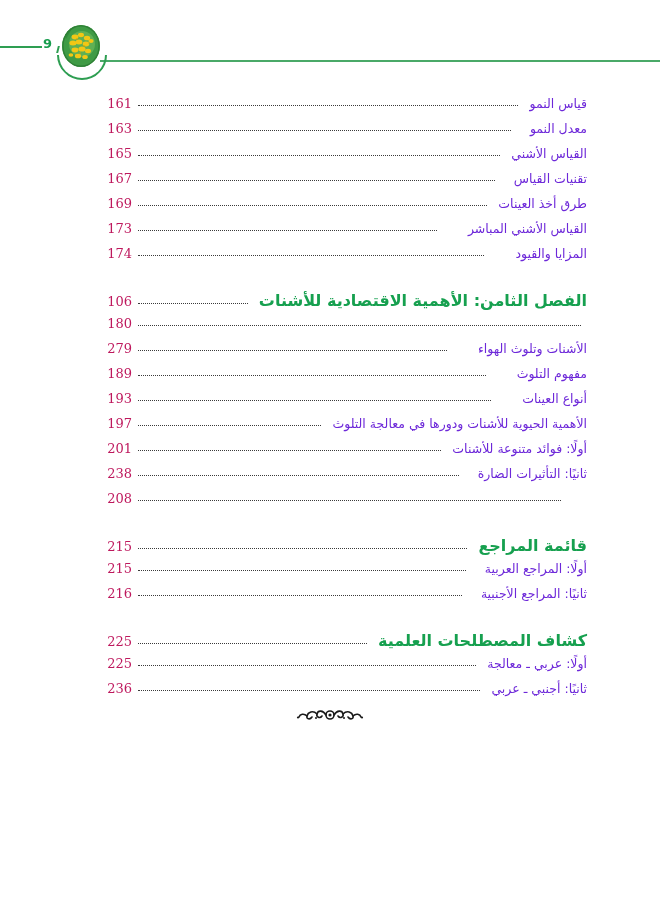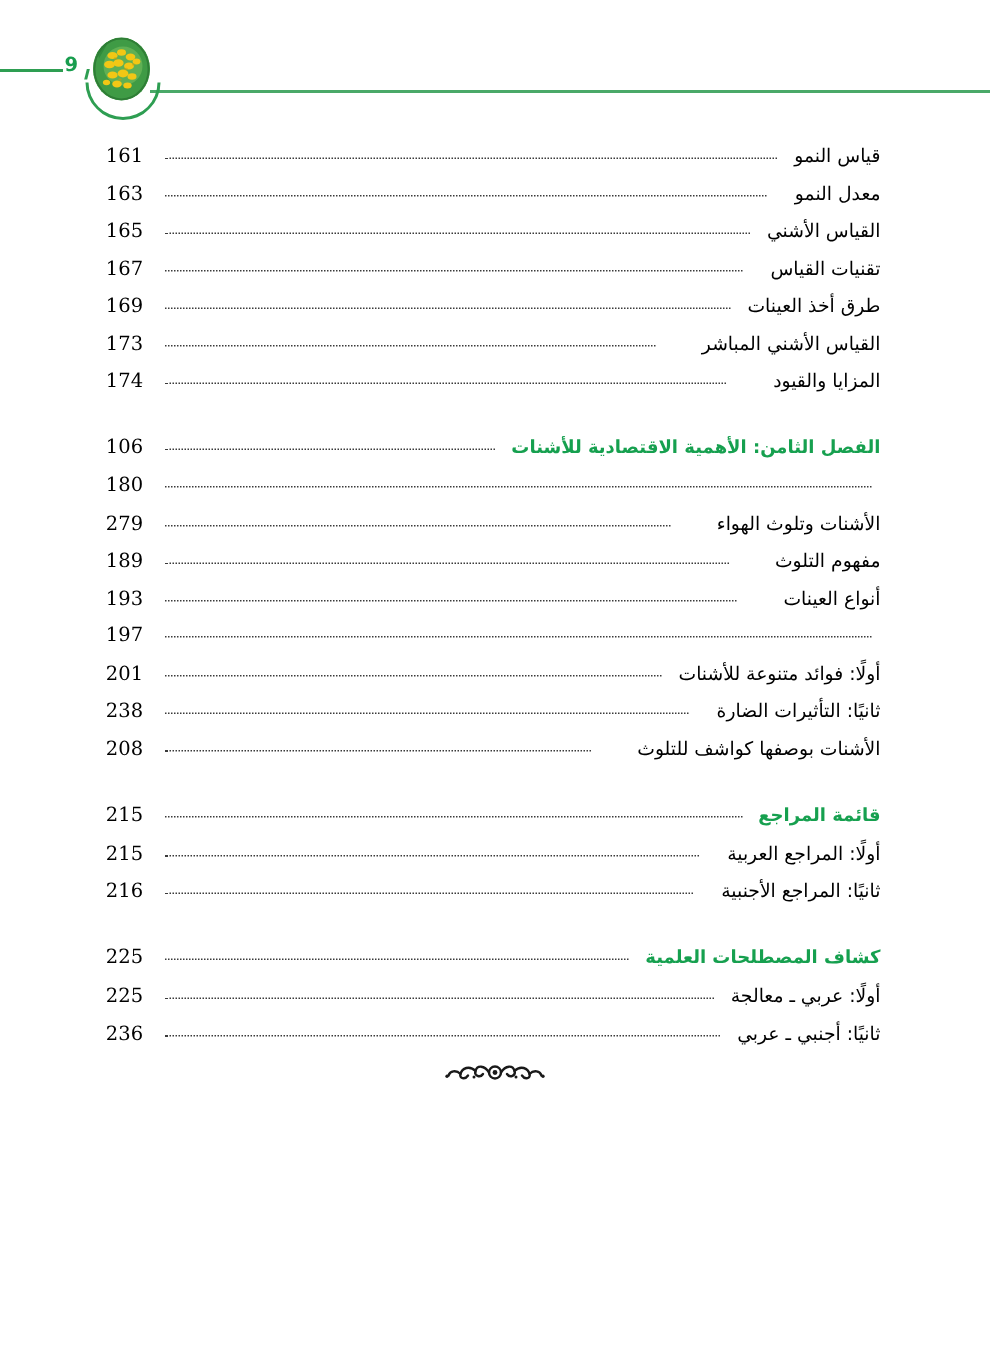--- a/index.html
+++ b/index.html
@@ -101,48 +101,49 @@
     display: flex;
     align-items: baseline;
     direction: rtl;
     height: 25px;
     white-space: nowrap;
   }
   .toc-title {
     flex: 0 0 auto;
     font-family: "DejaVu Sans", "Liberation Sans", sans-serif;
     font-size: 12.5px;
-    color: #000000;
+    color: #6d28d9;
     padding-left: 5px;
   }
   .toc-row.chapter .toc-title {
     color: #16a04f;
     font-weight: bold;
-    font-size: 12px;
+    font-size: 16px;
   }
   .toc-leader {
     flex: 1 1 auto;
     position: relative;
     height: 1px;
     min-width: 10px;
     overflow: hidden;
     border-bottom: 1px dotted #3a3a3a;
     transform: translateY(-2px);
   }
   .toc-row.chapter .toc-leader {
     border-bottom-color: #3a3a3a;
   }
   .toc-page {
     flex: 0 0 42px;
-    text-align: center;
+    text-align: right;
     direction: ltr;
     font-family: "DejaVu Serif", "Liberation Serif", serif;
     font-size: 13px;
-    color: #000000;
+    color: #be185d;
     padding-right: 6px;
+    margin-left: 28px;
   }
 
   
   .gap-sm  .toc-leader { margin-left: 0px;  margin-right: 6px; }
   .gap-md  .toc-leader { margin-right: 14px; }
   .gap-lg  .toc-leader { margin-right: 26px; }
 
   
   .ornament {
     position: absolute;
@@ -261,35 +262,35 @@
           <span class="toc-title">مفهوم التلوث</span>
           <span class="toc-leader"></span>
           <span class="toc-page">189</span>
         </div>
         <div class="toc-row gap-lg">
           <span class="toc-title">أنواع العينات</span>
           <span class="toc-leader"></span>
           <span class="toc-page">193</span>
         </div>
         <div class="toc-row gap-sm">
+          <span class="toc-title">الأهمية الحيوية للأشنات ودورها في معالجة التلوث</span>
           <span class="toc-leader"></span>
           <span class="toc-page">197</span>
         </div>
         <div class="toc-row gap-sm">
           <span class="toc-title">أولًا: فوائد متنوعة للأشنات</span>
           <span class="toc-leader"></span>
           <span class="toc-page">201</span>
         </div>
         <div class="toc-row gap-md">
           <span class="toc-title">ثانيًا: التأثيرات الضارة</span>
           <span class="toc-leader"></span>
           <span class="toc-page">238</span>
         </div>
         <div class="toc-row gap-lg">
-          <span class="toc-title">الأشنات بوصفها كواشف للتلوث</span>
           <span class="toc-leader"></span>
           <span class="toc-page">208</span>
         </div>
       </div>
       <div class="toc-group">
         <div class="toc-row chapter gap-sm">
           <span class="toc-title">قائمة المراجع</span>
           <span class="toc-leader"></span>
           <span class="toc-page">215</span>
         </div>

